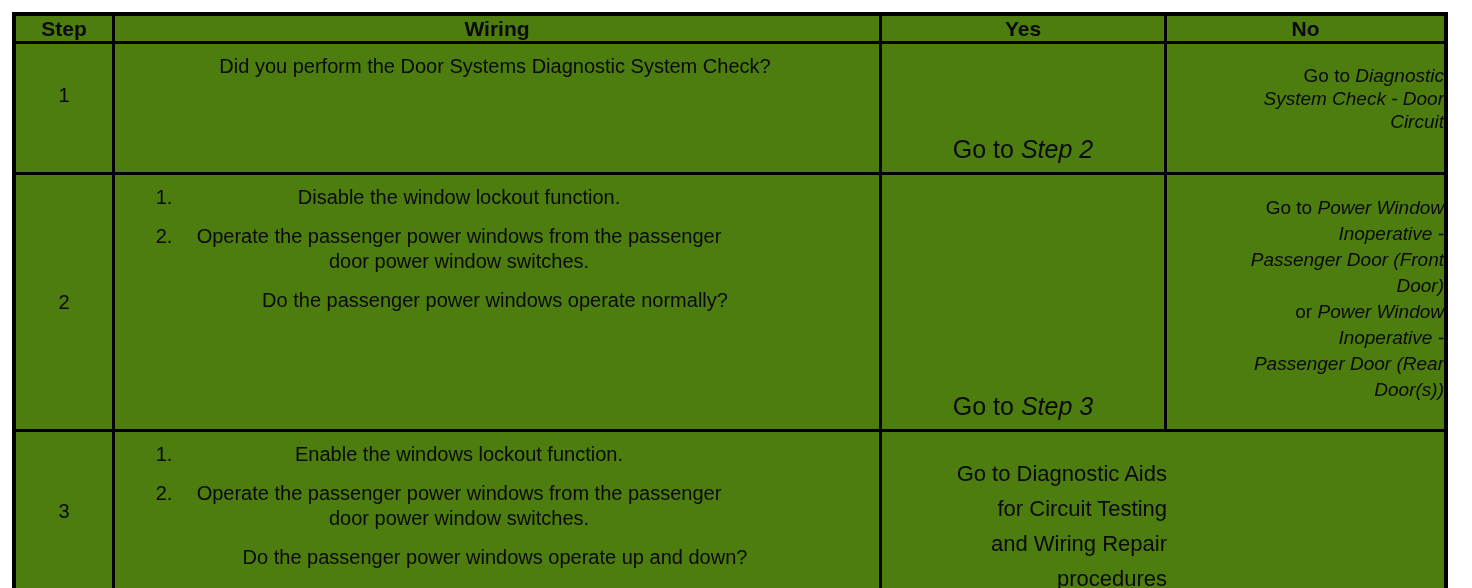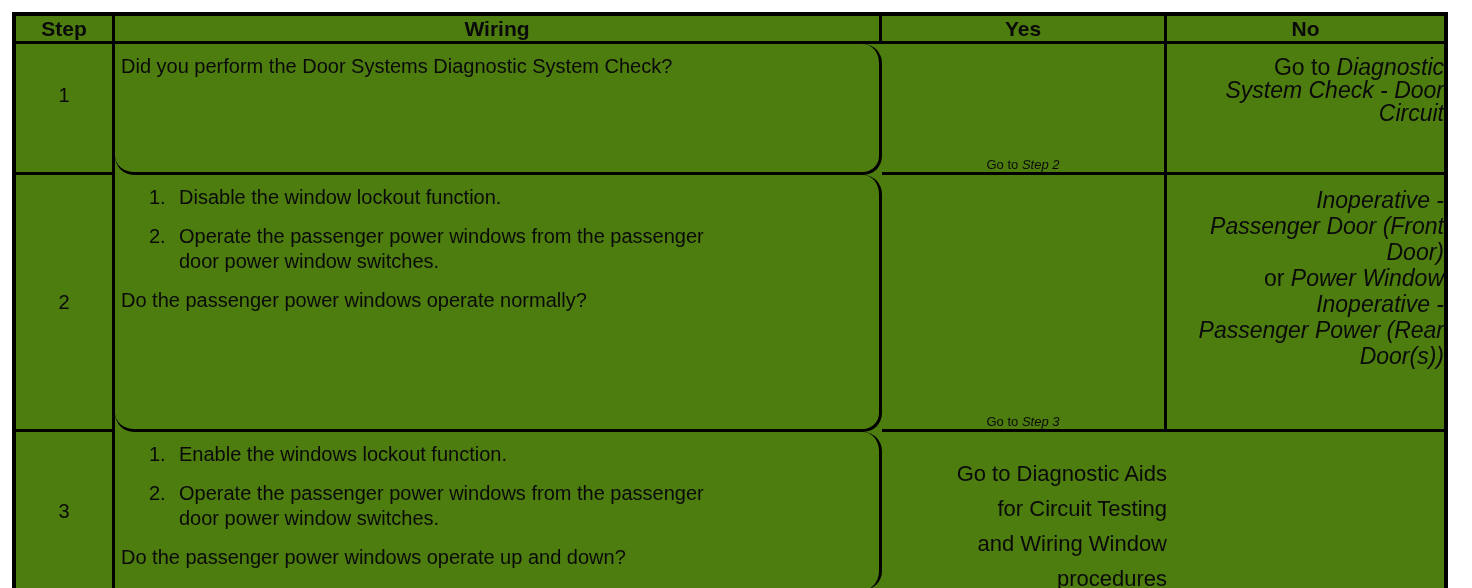--- a/index.html
+++ b/index.html
@@ -39,42 +39,42 @@
   .step-cell {
     display: flex; align-items: center; justify-content: center;
     font-size: 20px;
   }
   .step-cell.r1 { align-items: flex-start; padding-top: 40px; }
 
   
   .action-cell {
     font-size: 20px; line-height: 25px;
     padding: 10px 10px 6px 6px;
-    text-align: left;
-    border-radius: 19px;
+    text-align: center;
   }
   .action-list { margin-bottom: 13px; }
   .li { display: flex; margin: 0 0 14px 28px; }
   .li .num { width: 30px; flex: none; }
   .li .txt { flex: 1; max-width: 560px; }
   .question { margin-top: 13px; }
   .r2 .question, .r3 .question { margin-top: 8px; }
 
   
   .yes-cell {
     display: flex; align-items: flex-end; justify-content: center;
-    font-size: 13px;
+    font-size: 25px;
+    padding-bottom: 8px;
     text-align: center;
   }
 
   
   .no-cell {
     text-align: center;
-    font-size: 23px;
-    padding-top: 12px;
+    font-size: 19px;
+    padding-top: 20px;
   }
   .no-cell .line { line-height: 23px; }
   .no-cell.r2 .line { line-height: 26px; }
   .no-cell.r3 {
     font-size: 22px;
     padding-top: 24px;
   }
   .no-cell.r3 .line { line-height: 35px; }
   .it { font-style: italic; }
 </style>
@@ -124,26 +124,27 @@
         <span class="num">2.</span>
         <span class="txt">Operate the passenger power windows from the passenger door power window switches.</span>
       </div>
     </div>
     <div class="question">Do the passenger power windows operate normally?</div>
   </div>
   <div class="cell yes-cell">
     <div><span>Go to </span><span class="it">Step 3</span></div>
   </div>
   <div class="cell no-cell last-col r2">
+    <div class="line"><span>Go to </span><span class="it">Power Window</span></div>
     <div class="line"><span class="it">Inoperative -</span></div>
     <div class="line"><span class="it">Passenger Door (Front</span></div>
     <div class="line"><span class="it">Door)</span></div>
     <div class="line"><span>or </span><span class="it">Power Window</span></div>
     <div class="line"><span class="it">Inoperative -</span></div>
-    <div class="line"><span class="it">Passenger Power (Rear</span></div>
+    <div class="line"><span class="it">Passenger Door (Rear</span></div>
     <div class="line"><span class="it">Door(s))</span></div>
   </div>
 
   <div class="cell step-cell last-row">
     <span>3</span>
   </div>
   <div class="cell action-cell last-row r3">
     <div class="action-list">
       <div class="li">
         <span class="num">1.</span>
@@ -152,17 +153,17 @@
       <div class="li">
         <span class="num">2.</span>
         <span class="txt">Operate the passenger power windows from the passenger door power window switches.</span>
       </div>
     </div>
     <div class="question">Do the passenger power windows operate up and down?</div>
   </div>
   <div class="cell no-cell last-col last-row r3">
     <div class="line"><span>Go to Diagnostic Aids</span></div>
     <div class="line"><span>for Circuit Testing</span></div>
-    <div class="line"><span>and Wiring Window</span></div>
+    <div class="line"><span>and Wiring Repair</span></div>
     <div class="line"><span>procedures</span></div>
   </div>
 
 </div>
 
 </body></html>

